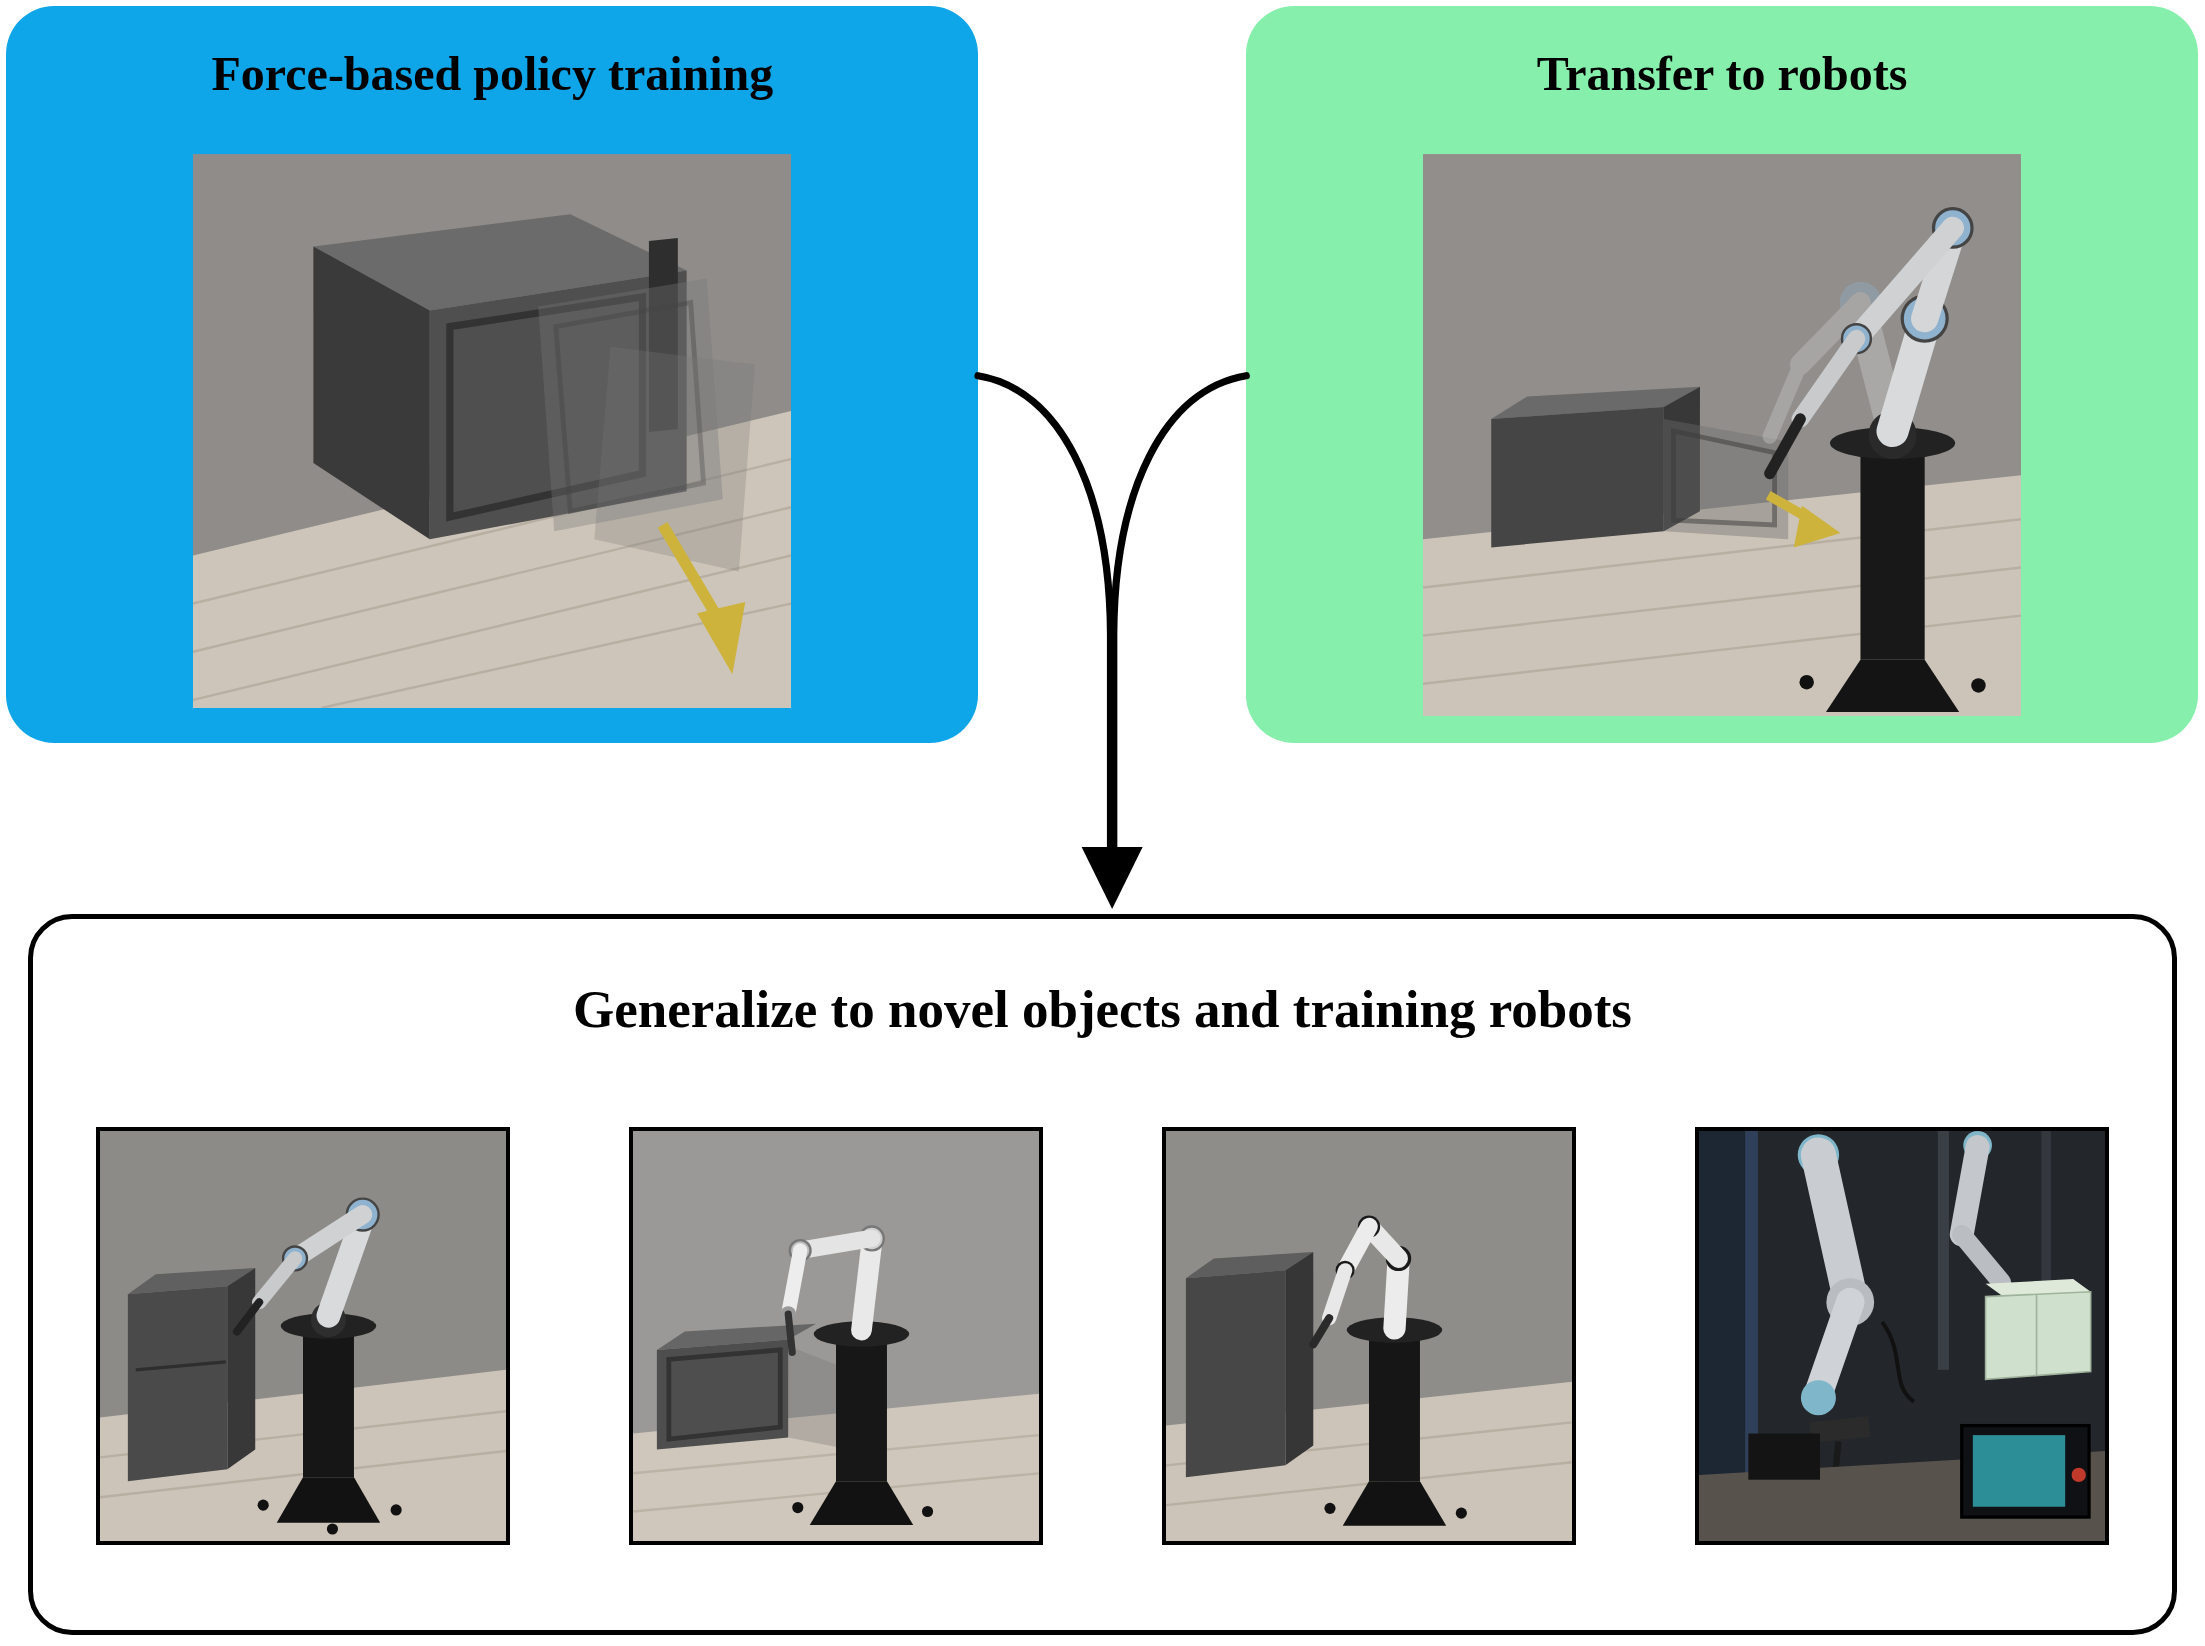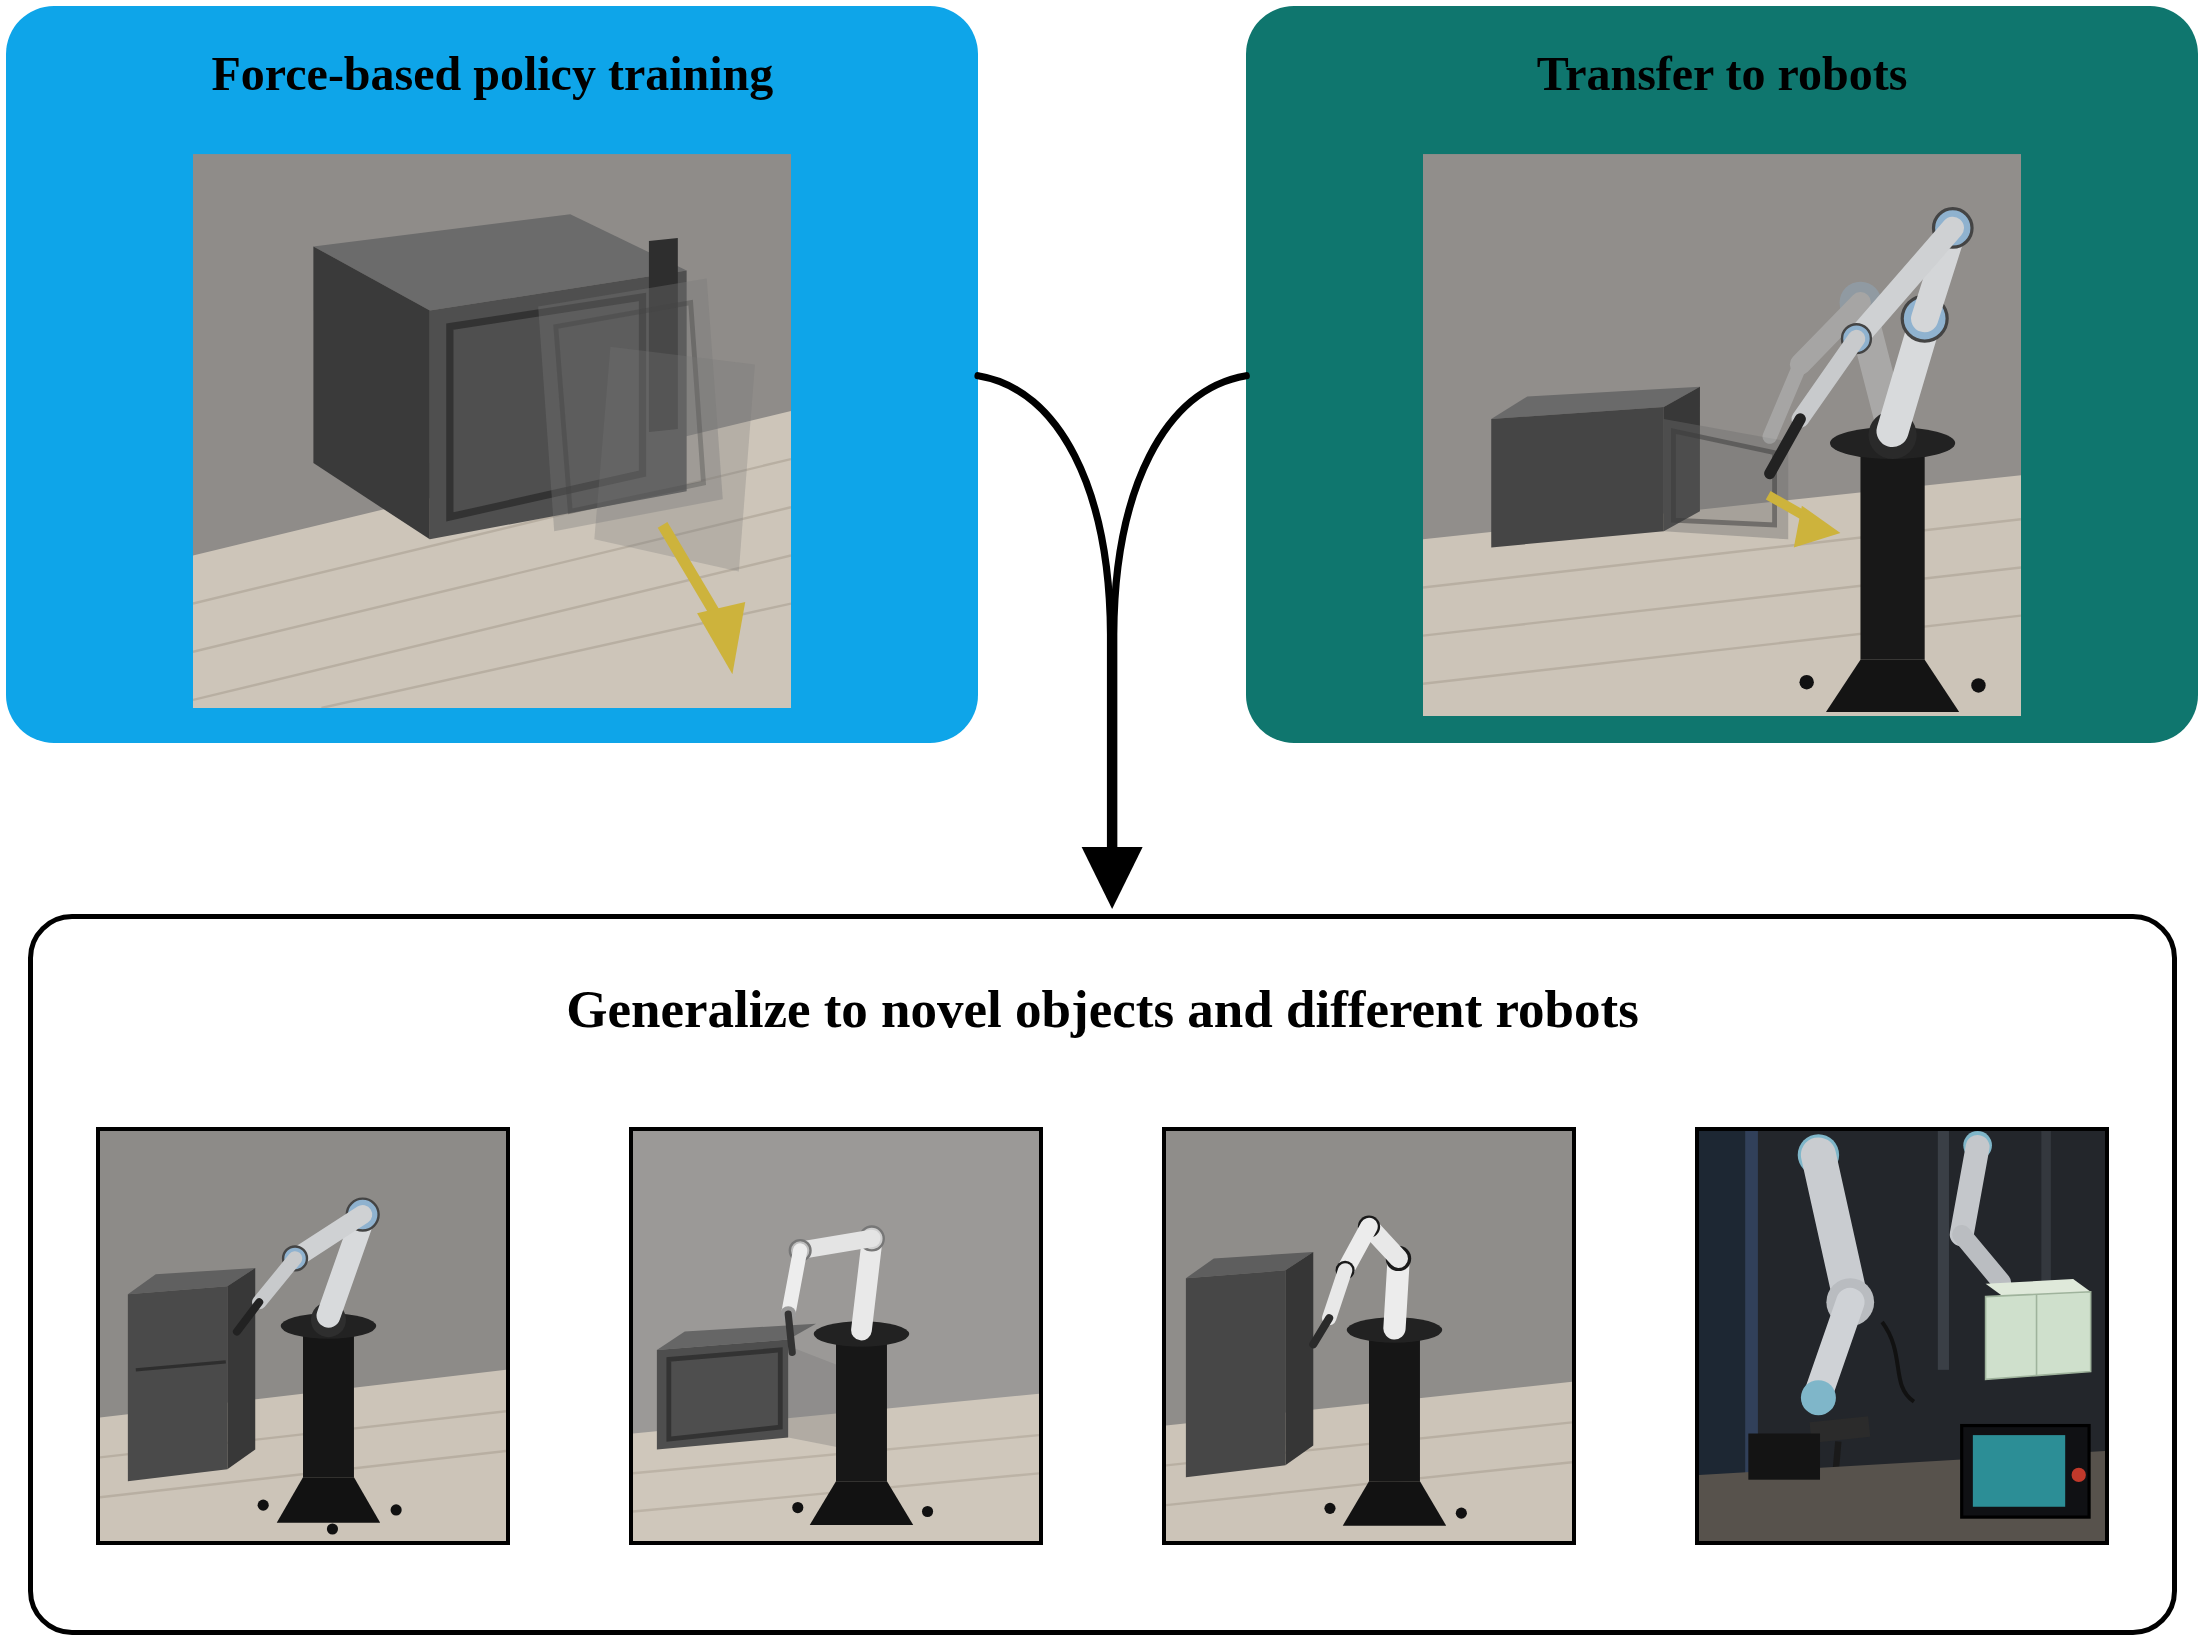--- a/index.html
+++ b/index.html
@@ -114,21 +114,21 @@
         </g>
 
         <g>
           <line x1="585" y1="462" x2="655" y2="580" stroke="#CDB33C" stroke-width="14"></line>
           <polygon points="628,572 688,558 672,648" fill="#CDB33C"></polygon>
         </g>
       </svg>
     </div>
   </div>
 
-  <div class="panel panel-transfer" style="background: #0f766e;">
+  <div class="panel panel-transfer" style="background: #86efac;">
     <h2 class="panel-title">Transfer to robots</h2>
     <div class="sim-frame">
       <svg viewBox="0 0 745 700" width="598" height="562">
         <rect x="0" y="0" width="745" height="700" fill="#918e8b"></rect>
         <polygon points="0,480 745,400 745,700 0,700" fill="#ccc4b8"></polygon>
         <line x1="0" y1="540" x2="745" y2="455" stroke="#b8afa2" stroke-width="3"></line>
         <line x1="0" y1="600" x2="745" y2="515" stroke="#b8afa2" stroke-width="3"></line>
         <line x1="0" y1="660" x2="745" y2="575" stroke="#b8afa2" stroke-width="3"></line>
 
         <g>
@@ -174,21 +174,21 @@
     </div>
   </div>
 
   <svg class="merge-arrow-overlay" viewBox="0 0 2746 2050">
     <path d="M 1218 468 C 1320 485 1382 610 1383 790 L 1383 1062" fill="none" stroke="#000000" stroke-width="9" stroke-linecap="round"></path>
     <path d="M 1552 468 C 1450 485 1388 610 1387 790 L 1387 1062" fill="none" stroke="#000000" stroke-width="9" stroke-linecap="round"></path>
     <polygon points="1347,1055 1423,1055 1385,1132" fill="#000000"></polygon>
   </svg>
 
   <div class="panel panel-generalize">
-    <h2 class="panel-title">Generalize to novel objects and different robots</h2>
+    <h2 class="panel-title">Generalize to novel objects and training robots</h2>
 
     <div class="thumb-row">
 
       <div class="thumb">
         <svg viewBox="0 0 510 515">
           <rect x="0" y="0" width="510" height="515" fill="#8d8b88"></rect>
           <polygon points="0,360 510,300 510,515 0,515" fill="#ccc4b8"></polygon>
           <line x1="0" y1="410" x2="510" y2="352" stroke="#b8afa2" stroke-width="3"></line>
           <line x1="0" y1="460" x2="510" y2="402" stroke="#b8afa2" stroke-width="3"></line>
           <g>

